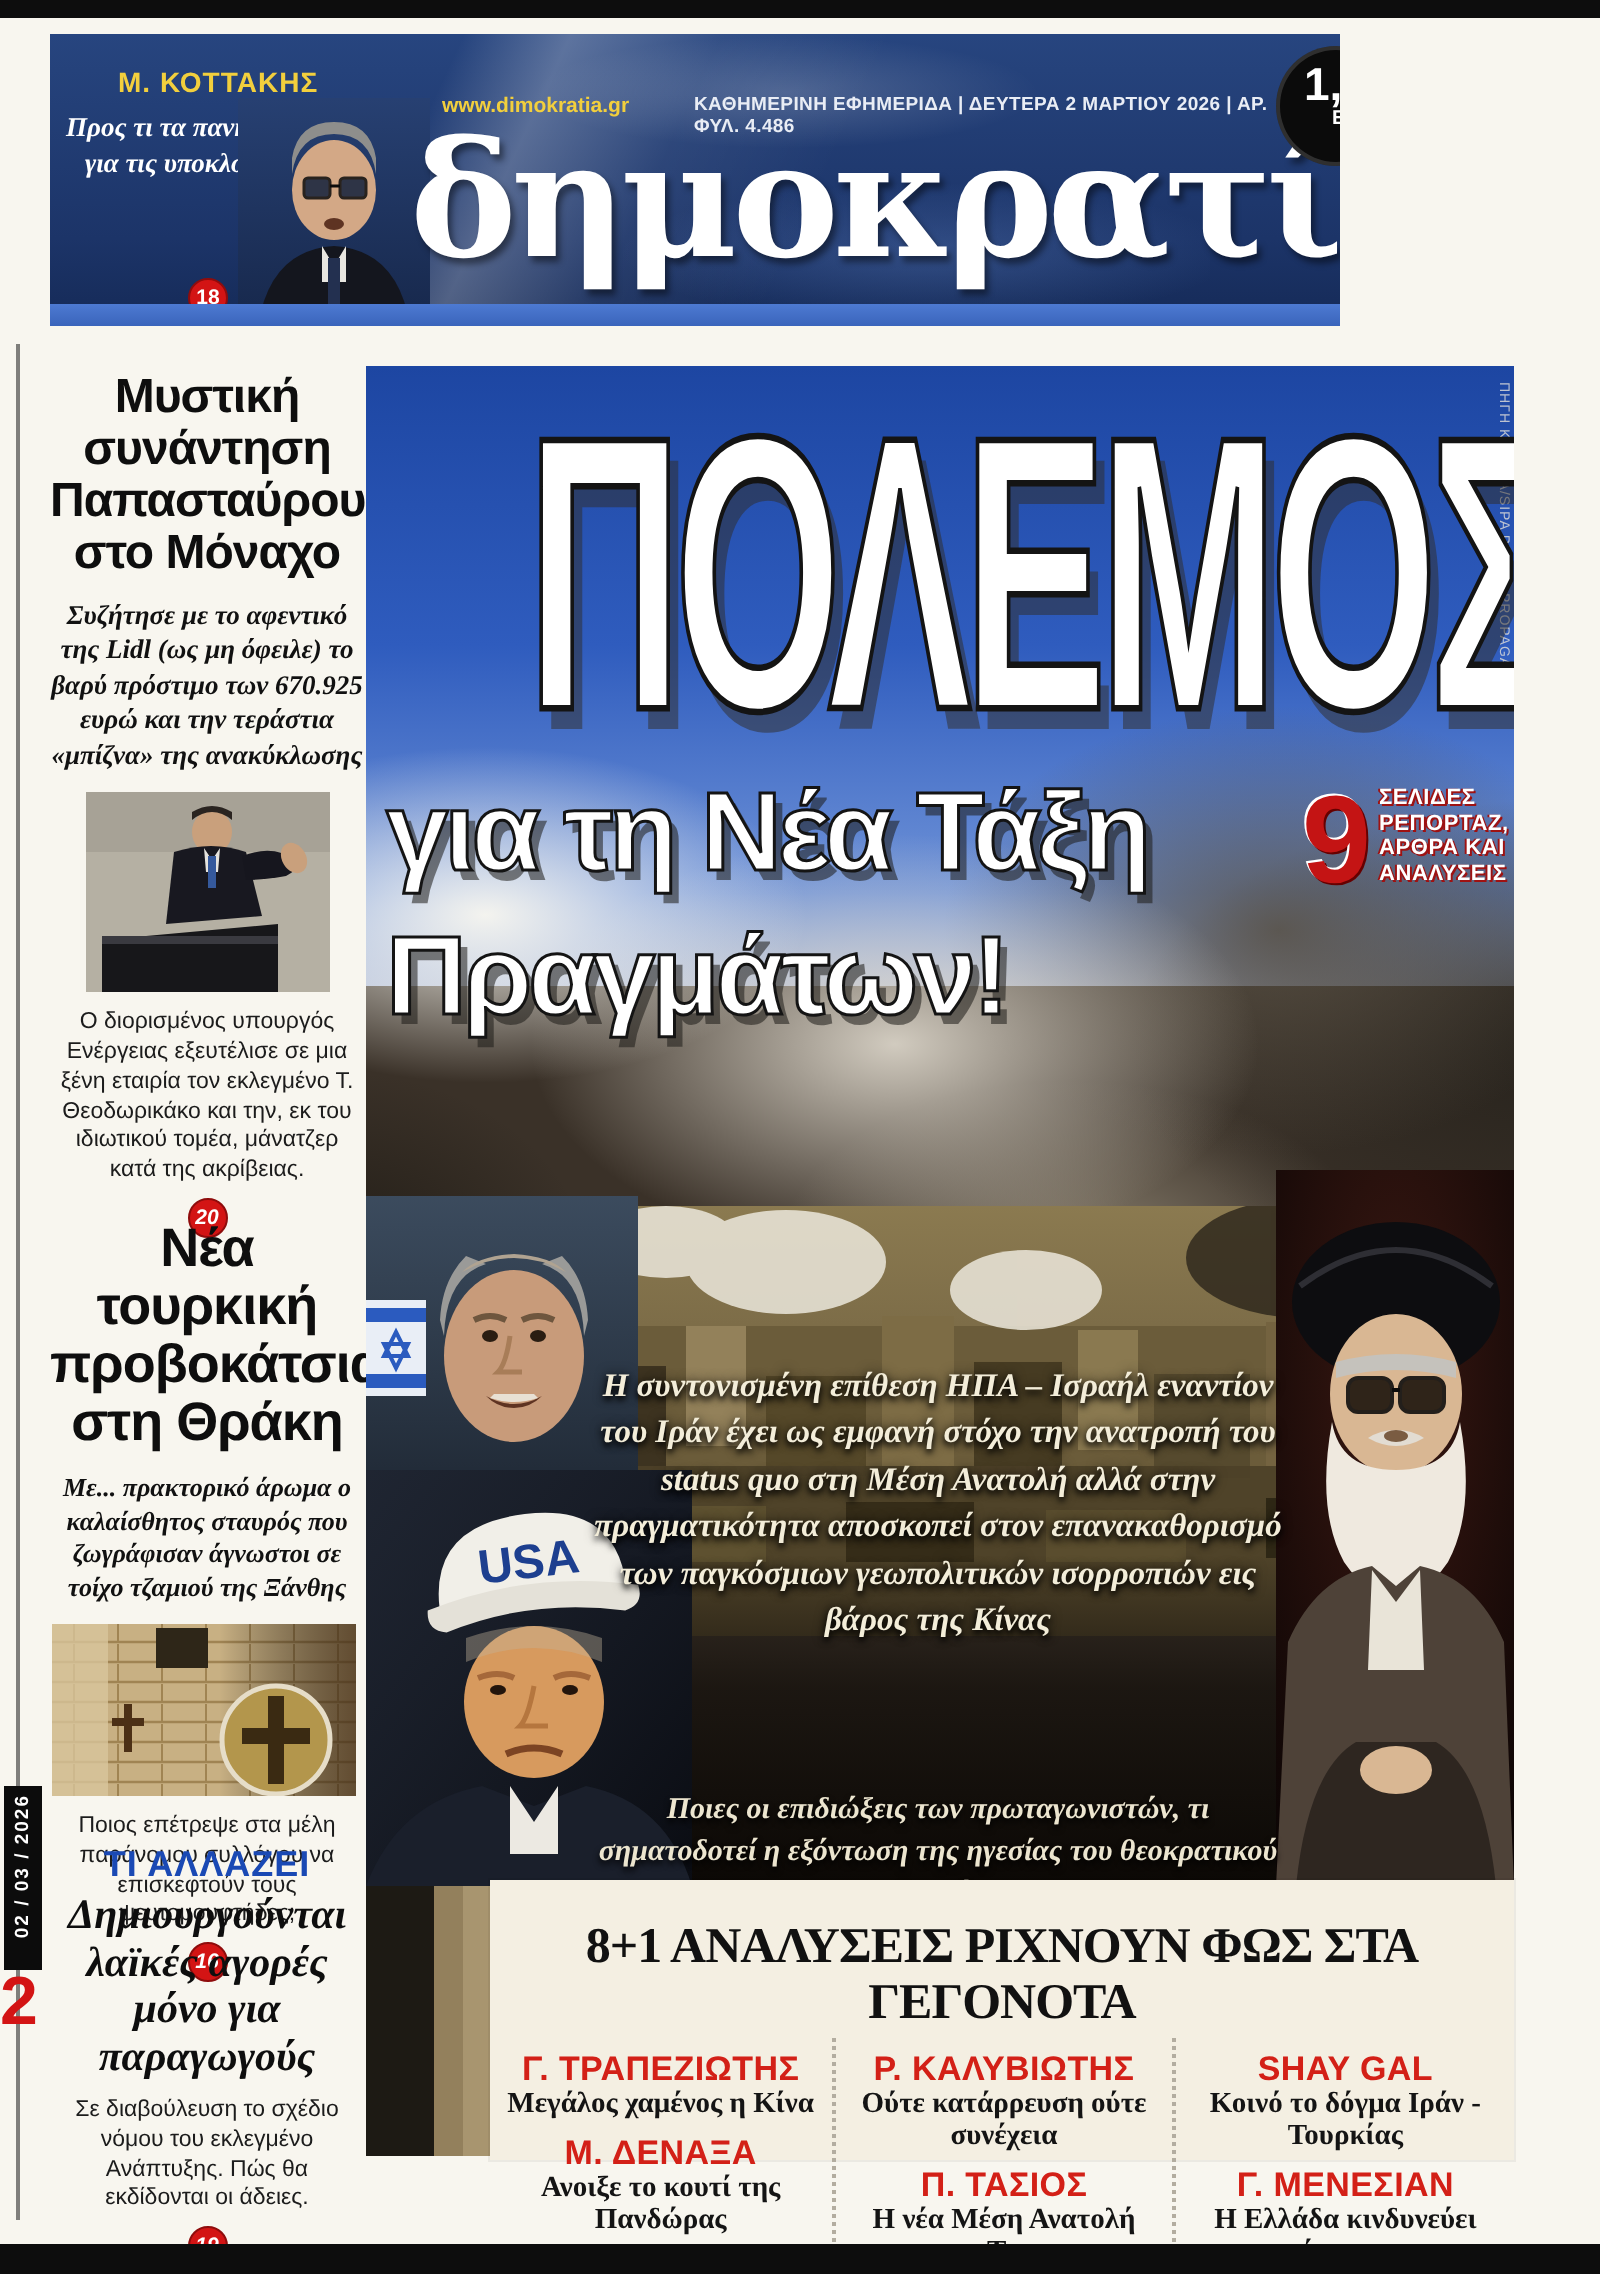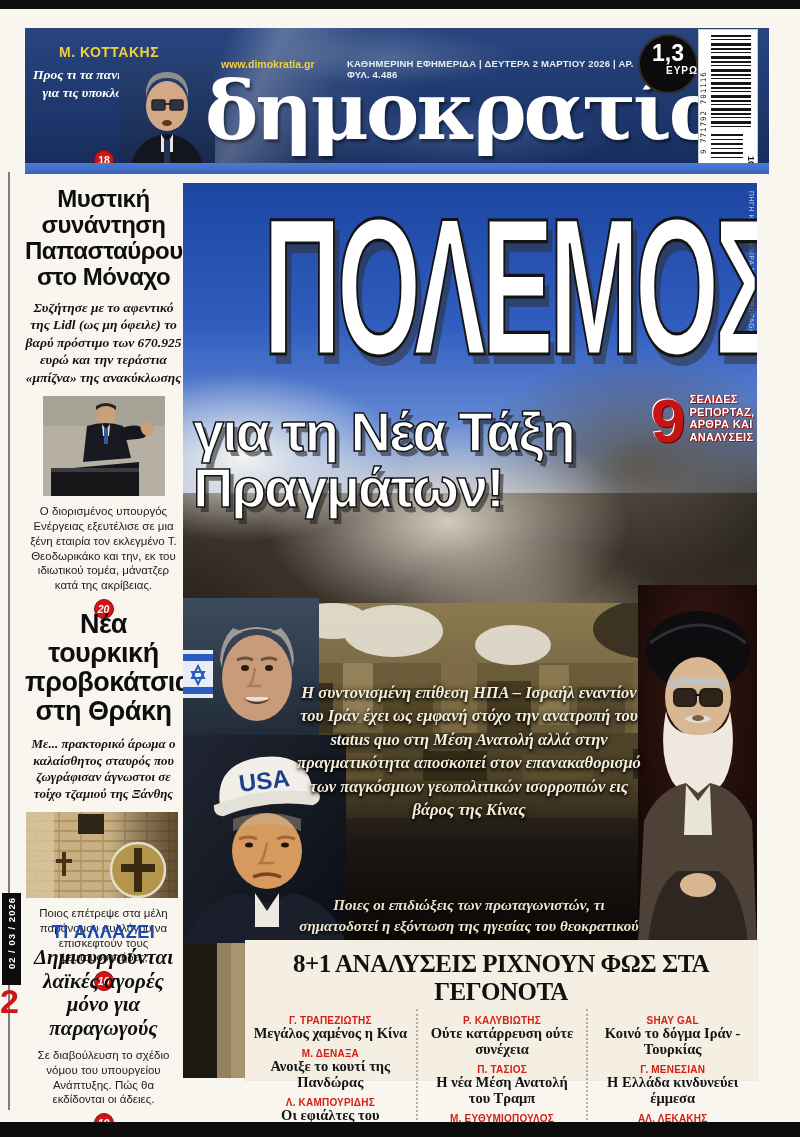--- a/index.html
+++ b/index.html
@@ -6,21 +6,21 @@
   .page{position:relative;width:800px;height:1137px;background:#f8f6ef;overflow:hidden;
         font-family:"Liberation Sans",sans-serif;}
   .abs{position:absolute;}
 
   
   .topbar{left:0;top:0;width:800px;height:9px;background:#0d0d0d;}
   .bottombar{left:0;top:1122px;width:800px;height:15px;background:#0d0d0d;}
   .edgeline{left:8px;top:172px;width:2px;height:938px;background:#1c1c1c;opacity:.55;}
 
   
-  .masthead{left:25px;top:28px;width:744px;height:146px;overflow:hidden;
+  .masthead{left:25px;top:17px;width:645px;height:146px;overflow:hidden;
             background:linear-gradient(180deg,#27457f 0%,#1c3468 70%,#152a57 100%);}
   .flagmotif{left:110px;top:0;width:470px;height:146px;
      background:
        linear-gradient(115deg,transparent 18%,rgba(255,255,255,.25) 28%,rgba(255,255,255,.06) 42%,transparent 58%),
        radial-gradient(ellipse 180px 40px at 55% 20%,rgba(255,255,255,.18),transparent 70%),
        radial-gradient(ellipse 220px 50px at 70% 75%,rgba(120,160,230,.25),transparent 70%);}
   .mh-strip{left:0;bottom:0;width:100%;height:11px;background:linear-gradient(180deg,#4d7ad2,#3a64bb);}
   .colname{left:34px;top:16px;font-size:14px;font-weight:bold;color:#f2cf3d;letter-spacing:.5px;}
   .colteaser{left:6px;top:38px;width:126px;text-align:center;color:#fff;
              font-family:"Liberation Serif",serif;font-style:italic;font-weight:bold;
@@ -84,21 +84,21 @@
   .fg{position:absolute;left:0;top:595px;width:574px;height:165px;
       background:linear-gradient(180deg,rgba(25,20,14,0) 0%,rgba(18,14,10,.75) 40%,#0b0805 100%);}
   .credit{position:absolute;right:2px;top:8px;writing-mode:vertical-rl;font-size:7px;color:#d8d8d8;
           opacity:.85;letter-spacing:.5px;}
   .bigtitle{position:absolute;left:0;top:6px;width:100%;text-align:center;color:#fff;
      font-size:150px;font-weight:bold;line-height:1;letter-spacing:-6px;
      transform:scale(.72,1.3);transform-origin:50% 0;
      -webkit-text-stroke:2.5px #141414;text-shadow:7px 8px 0 rgba(48,44,38,.5);}
   .sub1,.sub2{position:absolute;left:10px;color:#fff;font-size:56px;font-weight:bold;letter-spacing:-2px;
      -webkit-text-stroke:1.5px #141414;text-shadow:4px 5px 0 rgba(30,28,24,.55);}
-  .sub1{top:216px;} .sub2{top:272px;}
+  .sub1{top:200px;} .sub2{top:272px;}
   .pagesbadge{position:absolute;left:468px;top:210px;display:flex;gap:4px;align-items:flex-start;}
   .pb-num{font-size:62px;font-weight:bold;color:#c41414;line-height:.9;
           text-shadow:-1px -1px 0 #fff,1px 1px 0 #600;}
   .pb-label{width:82px;font-size:11px;font-weight:bold;color:#fff;line-height:1.15;text-align:left;
             letter-spacing:.3px;text-shadow:1px 1px 0 #9e1212,-1px 0 0 #9e1212;}
   .lede{position:absolute;left:110px;top:498px;width:352px;text-align:center;color:#f3edd9;
         font-family:"Liberation Serif",serif;font-style:italic;font-weight:bold;
         font-size:16.5px;line-height:1.42;text-shadow:0 2px 3px #000,0 0 6px rgba(0,0,0,.8);}
   .banner{position:absolute;left:117px;top:641px;width:320px;background:#c2191c;color:#fff;
           padding:9px 10px;text-align:center;font-size:17px;font-weight:bold;line-height:1.3;
@@ -106,26 +106,26 @@
   .sublede{position:absolute;left:112px;top:712px;width:348px;text-align:center;color:#ece5cf;
         font-family:"Liberation Serif",serif;font-style:italic;font-weight:bold;
         font-size:15px;line-height:1.4;text-shadow:0 2px 3px #000;}
   .portrait{position:absolute;}
 
   
   .trumpstrip{left:183px;top:943px;width:62px;height:135px;
       background:linear-gradient(90deg,#1d1a14 0 55%,#93805c 55% 78%,#a8956f 78% 100%);}
   .analyses{left:245px;top:940px;width:512px;height:140px;background:#f4efe2;
             box-shadow:0 0 0 1px rgba(0,0,0,.05);}
-  .an-head{margin-top:10px;text-align:center;font-family:"Liberation Serif",serif;font-weight:bold;
+  .an-head{margin-top:20px;text-align:center;font-family:"Liberation Serif",serif;font-weight:bold;
            font-size:25px;color:#111;letter-spacing:-.5px;}
   .an-grid{display:grid;grid-template-columns:1fr 1fr 1fr;margin-top:3px;}
   .an-col{padding:0 8px;text-align:center;}
   .an-col + .an-col{border-left:2px dotted #b3ada0;}
-  .an-name{margin-top:6px;font-size:10px;font-weight:bold;color:#d32017;letter-spacing:.2px;}
+  .an-name{margin-top:6px;font-size:17px;font-weight:bold;color:#d32017;letter-spacing:.2px;}
   .an-text{font-family:"Liberation Serif",serif;font-weight:bold;font-size:14.5px;color:#141414;line-height:1.1;}
 </style>
 </head>
 <body>
 
 <div class="page">
 
   <div class="abs topbar"></div>
   <div class="abs edgeline"></div>
 
@@ -227,21 +227,21 @@
           <rect x="95" y="52" width="34" height="8"></rect>
         </g>
     </svg>
     <div class="lc-cap">Ποιος επέτρεψε στα μέλη παράνομου συλλόγου να επισκεφτούν τους ψευτομουφτήδες;</div>
     <div class="mt6"><span class="pgc">16</span></div>
   </div>
 
   <div class="abs story s3">
     <div class="kicker">ΤΙ ΑΛΛΑΖΕΙ</div>
     <div class="lc-head3">Δημιουργούνται λαϊκές αγορές μόνο για παραγωγούς</div>
-    <div class="lc-cap">Σε διαβούλευση το σχέδιο νόμου του υπουργείου Ανάπτυξης. Πώς θα εκδίδονται οι άδειες.</div>
+    <div class="lc-cap">Σε διαβούλευση το σχέδιο νόμου του εκλεγμένο Ανάπτυξης. Πώς θα εκδίδονται οι άδειες.</div>
     <div class="mt6"><span class="pgc">19</span></div>
   </div>
 
   <div class="abs mainphoto">
     <div class="sky"></div>
     <div class="clouds"></div>
     <div class="city">
       <svg width="574" height="215" viewBox="0 0 574 215">
         <g>
           <rect x="0" y="60" width="574" height="155" fill="#6b5c3a"></rect>

